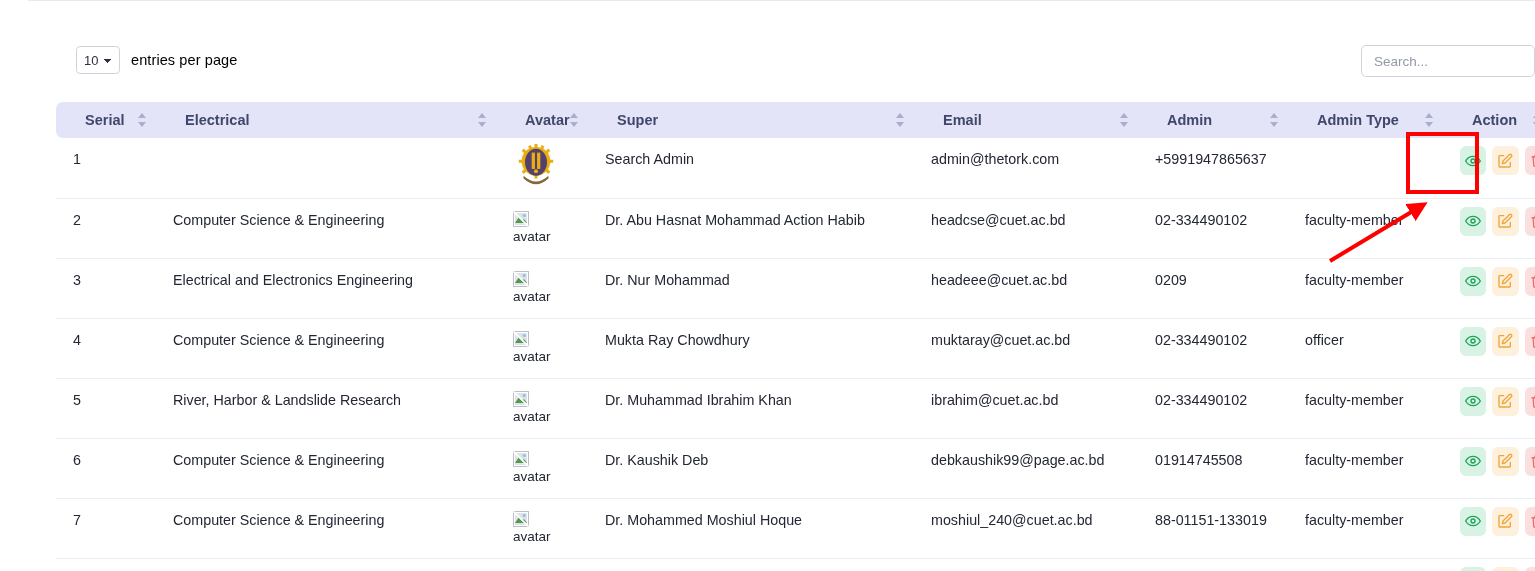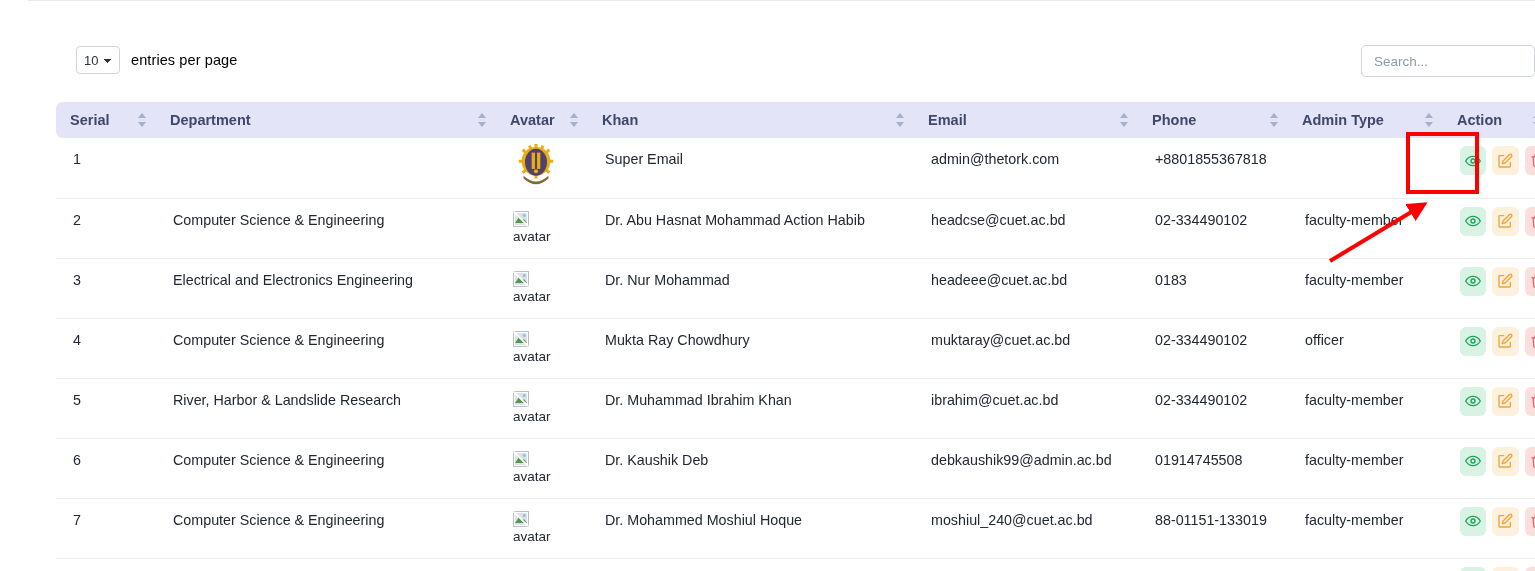--- a/index.html
+++ b/index.html
@@ -94,21 +94,21 @@
     border-collapse: collapse;
     table-layout: fixed;
   }
   thead th {
     background: #e3e4f8;
     height: 36px;
     font-size: 14.5px;
     font-weight: bold;
     color: #41476b;
     text-align: left;
-    padding: 0 0 0 14px;
+    padding: 0 0 0 29px;
     position: relative;
     vertical-align: middle;
     white-space: nowrap;
   }
   thead tr th:first-child { border-top-left-radius: 7px; border-bottom-left-radius: 7px; }
   thead tr th:last-child  { border-top-right-radius: 7px; border-bottom-right-radius: 7px; }
   .sort-ic {
     position: absolute;
     right: 8px;
     top: 50%;
@@ -245,49 +245,49 @@
         <thead>
           <tr>
             <th>
               <span>Serial</span>
               <span class="sort-ic">
                   <i class="up"></i>
                   <i class="dn"></i>
                 </span>
             </th>
             <th>
-              <span>Department</span>
+              <span>Electrical</span>
               <span class="sort-ic">
                   <i class="up"></i>
                   <i class="dn"></i>
                 </span>
             </th>
             <th>
               <span>Avatar</span>
               <span class="sort-ic">
                   <i class="up"></i>
                   <i class="dn"></i>
                 </span>
             </th>
             <th>
-              <span>Khan</span>
+              <span>Super</span>
               <span class="sort-ic">
                   <i class="up"></i>
                   <i class="dn"></i>
                 </span>
             </th>
             <th>
               <span>Email</span>
               <span class="sort-ic">
                   <i class="up"></i>
                   <i class="dn"></i>
                 </span>
             </th>
             <th>
-              <span>Phone</span>
+              <span>Admin</span>
               <span class="sort-ic">
                   <i class="up"></i>
                   <i class="dn"></i>
                 </span>
             </th>
             <th>
               <span>Admin Type</span>
               <span class="sort-ic">
                   <i class="up"></i>
                   <i class="dn"></i>
@@ -319,23 +319,23 @@
                       <rect x="34.5" y="25.8" width="3.2" height="5" transform="rotate(-45 36.1 28.3)"></rect>
                       <rect x="16.5" y="1.5" width="3" height="4.5" transform="rotate(-22 18 3.7)"></rect>
                       <rect x="29" y="1.5" width="3" height="4.5" transform="rotate(22 30.5 3.7)"></rect>
                     </g>
                     <ellipse cx="24" cy="19" rx="11.5" ry="14" fill="#54406E"></ellipse>
                     <rect x="19.5" y="9" width="3.4" height="17" fill="#E8AE12"></rect>
                     <rect x="25.1" y="9" width="3.4" height="17" fill="#E8AE12"></rect>
                     <circle cx="24" cy="28.5" r="2.1" fill="#E8AE12"></circle>
                     <path d="M11 33 Q24 45 37 33 L37 36 Q24 48 11 36 Z" fill="#806A3A"></path>
                   </svg></span></td>
-              <td>Super Email</td>
+              <td>Search Admin</td>
               <td>admin@thetork.com</td>
-              <td>+8801855367818</td>
+              <td>+5991947865637</td>
               <td></td>
               <td>
                 <div class="acts">
                   <button class="abtn view">
                     <span>
                       <svg width="16" height="16" viewBox="0 0 24 24" fill="none" stroke="#1aa35a" stroke-width="2" stroke-linecap="round" stroke-linejoin="round">
                         <path d="M1 12s4-7 11-7 11 7 11 7-4 7-11 7-11-7-11-7z"></path>
                         <circle cx="12" cy="12" r="3"></circle>
                       </svg>
                     </span>
@@ -425,21 +425,21 @@
                     <path d="M2 12 L6 6 L9 10 L11 8 L14 12 Z" fill="#4f9a4f"></path>
                     <circle cx="11.2" cy="4.6" r="1.5" fill="#7fc3ea"></circle>
                     <path d="M0.5 0.5 L15.5 15.5" stroke="#ffffff" stroke-width="1.6"></path>
                     <path d="M15.5 0.5 L0.5 15.5" stroke="#ffffff" stroke-width="0"></path>
                   </svg>
                   <span class="alt">avatar</span>
                 </span>
               </td>
               <td>Dr. Nur Mohammad</td>
               <td>headeee@cuet.ac.bd</td>
-              <td>0183</td>
+              <td>0209</td>
               <td>faculty-member</td>
               <td>
                 <div class="acts">
                   <button class="abtn view">
                     <span>
                       <svg width="16" height="16" viewBox="0 0 24 24" fill="none" stroke="#1aa35a" stroke-width="2" stroke-linecap="round" stroke-linejoin="round">
                         <path d="M1 12s4-7 11-7 11 7 11 7-4 7-11 7-11-7-11-7z"></path>
                         <circle cx="12" cy="12" r="3"></circle>
                       </svg>
                     </span>
@@ -580,21 +580,21 @@
                     <rect x="2" y="2" width="12" height="12" fill="#dfe3e8"></rect>
                     <path d="M2 12 L6 6 L9 10 L11 8 L14 12 Z" fill="#4f9a4f"></path>
                     <circle cx="11.2" cy="4.6" r="1.5" fill="#7fc3ea"></circle>
                     <path d="M0.5 0.5 L15.5 15.5" stroke="#ffffff" stroke-width="1.6"></path>
                     <path d="M15.5 0.5 L0.5 15.5" stroke="#ffffff" stroke-width="0"></path>
                   </svg>
                   <span class="alt">avatar</span>
                 </span>
               </td>
               <td>Dr. Kaushik Deb</td>
-              <td>debkaushik99@admin.ac.bd</td>
+              <td>debkaushik99@page.ac.bd</td>
               <td>01914745508</td>
               <td>faculty-member</td>
               <td>
                 <div class="acts">
                   <button class="abtn view">
                     <span>
                       <svg width="16" height="16" viewBox="0 0 24 24" fill="none" stroke="#1aa35a" stroke-width="2" stroke-linecap="round" stroke-linejoin="round">
                         <path d="M1 12s4-7 11-7 11 7 11 7-4 7-11 7-11-7-11-7z"></path>
                         <circle cx="12" cy="12" r="3"></circle>
                       </svg>

